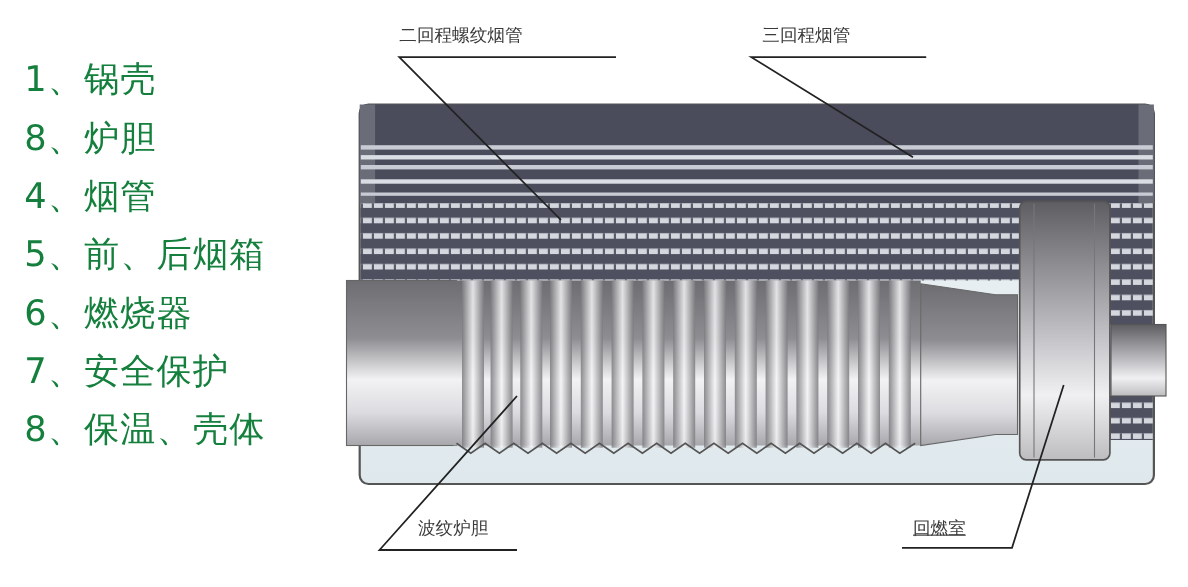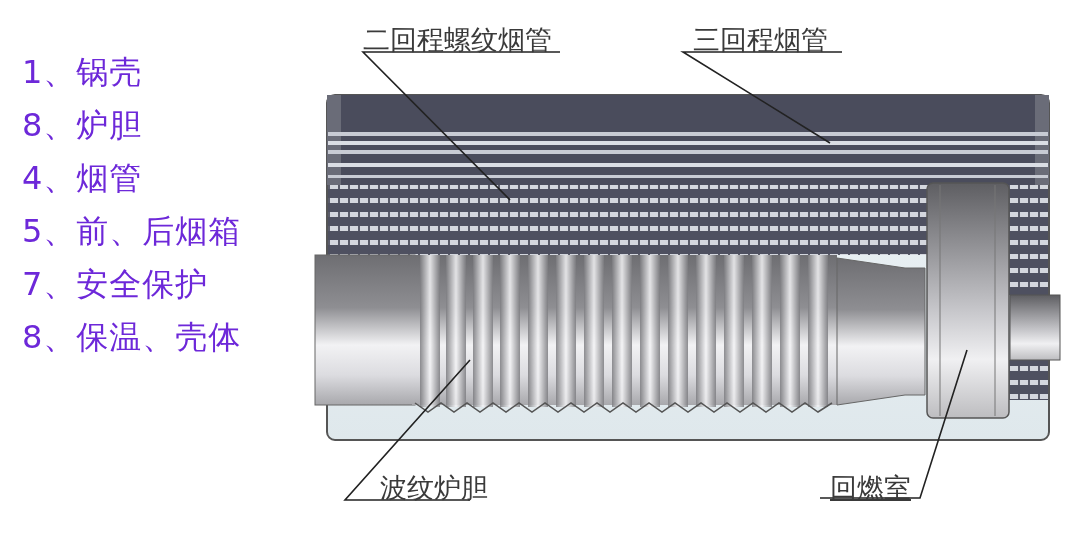--- a/index.html
+++ b/index.html
@@ -1,31 +1,32 @@
 <!DOCTYPE html>
 <html><head>
 <meta charset="utf-8">
 <style>
   html, body { margin:0; padding:0; background:#ffffff; }
   body { width:1080px; height:534px; position:relative; overflow:hidden;
          font-family:"DejaVu Sans","Liberation Sans",sans-serif; }
   .legend { position:absolute; left:22px; top:46px; }
-  .legend-item { font-size:32px; line-height:53px; color:#6d28d9; white-space:nowrap; letter-spacing:1px; }
+  .legend-item { font-size:32px; line-height:53px; color:#15803d; white-space:nowrap; letter-spacing:1px; }
   .callout { position:absolute; font-family:"DejaVu Serif","Liberation Serif",serif;
-             font-size:27px; color:#3a3a3a; white-space:nowrap; }
+             font-size:16px; color:#3a3a3a; white-space:nowrap; }
   svg.diagram { position:absolute; left:0; top:0; }
 </style>
 </head>
 <body>
 
 <div class="legend">
   <div class="legend-item">1、锅壳</div>
   <div class="legend-item">8、炉胆</div>
   <div class="legend-item">4、烟管</div>
   <div class="legend-item">5、前、后烟箱</div>
+  <div class="legend-item">6、燃烧器</div>
   <div class="legend-item">7、安全保护</div>
   <div class="legend-item">8、保温、壳体</div>
 </div>
 
 <svg class="diagram" width="1080" height="534" viewBox="0 0 1080 534">
   <defs>
     <linearGradient id="furnaceGrad" x1="0" y1="0" x2="0" y2="1">
       <stop offset="0" stop-color="#6e6e72"></stop>
       <stop offset="0.35" stop-color="#8e8e92"></stop>
       <stop offset="0.6" stop-color="#f2f2f4"></stop>

